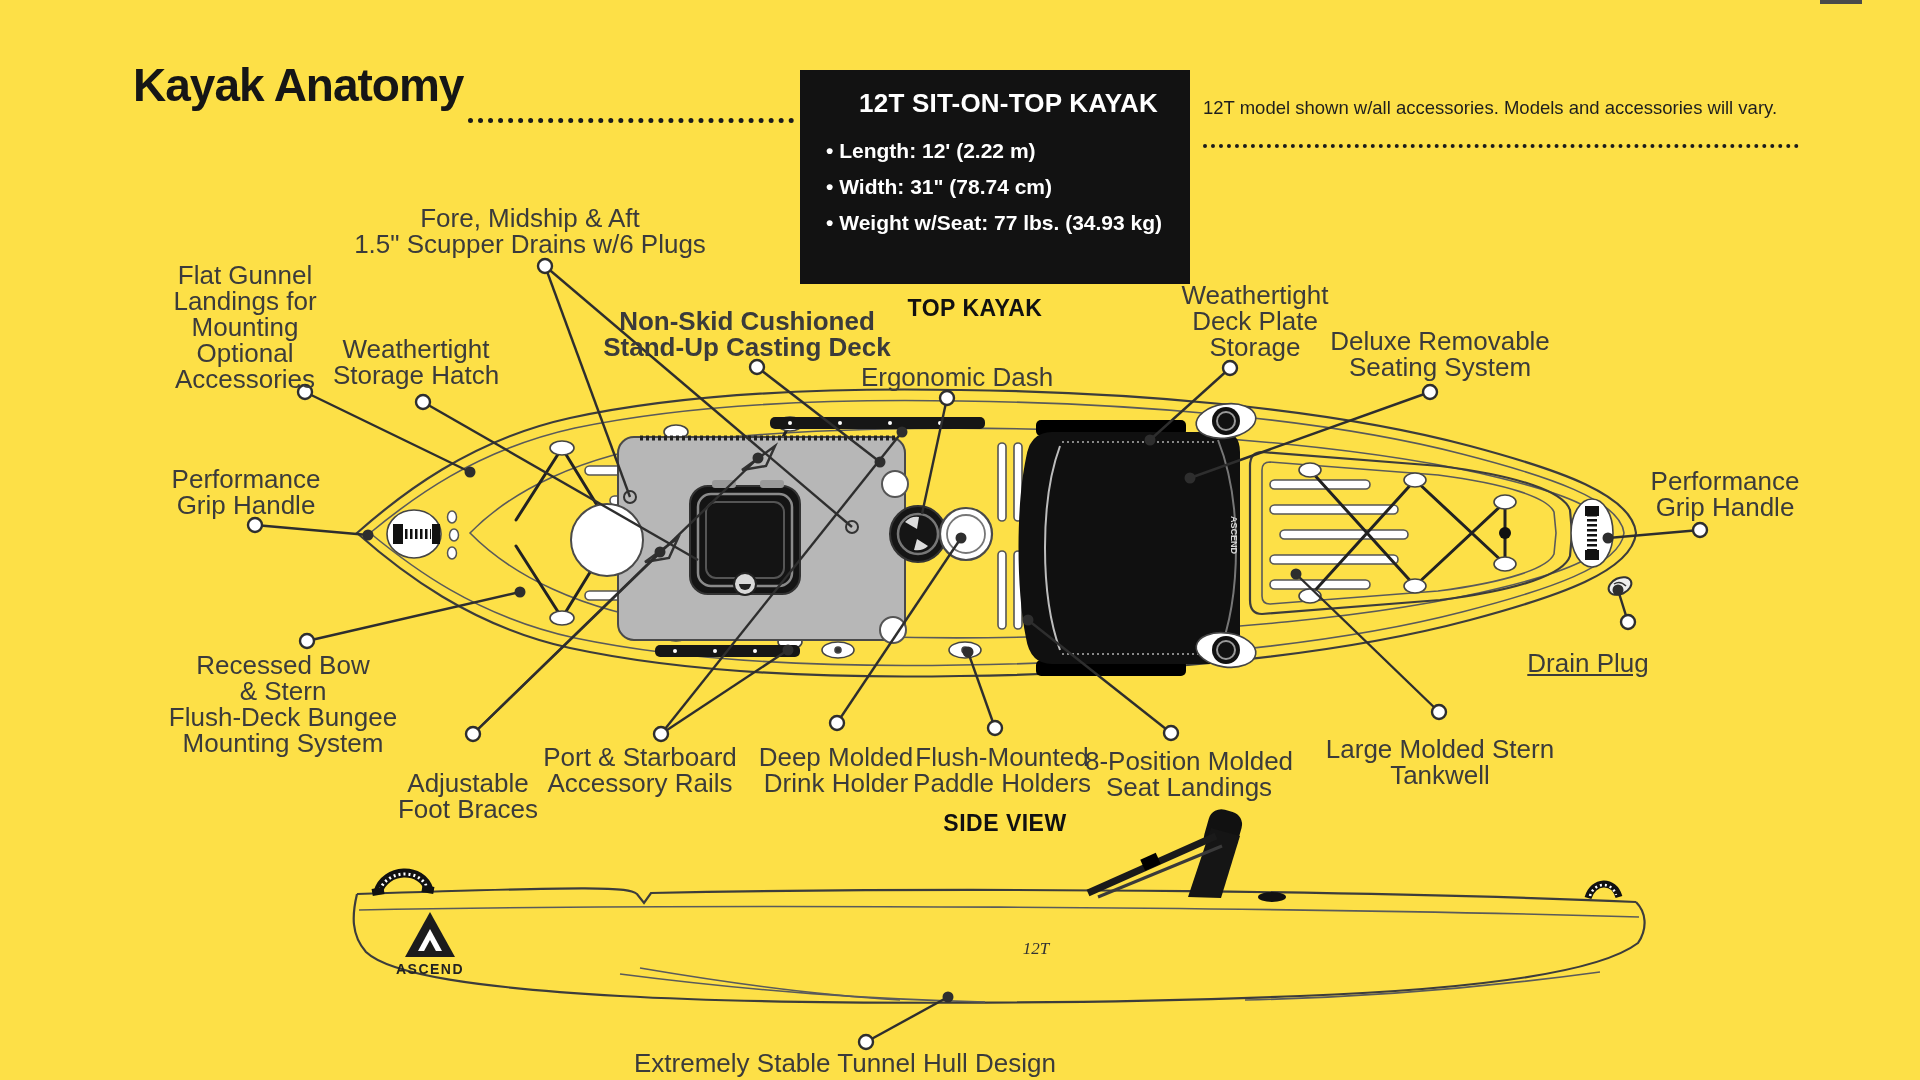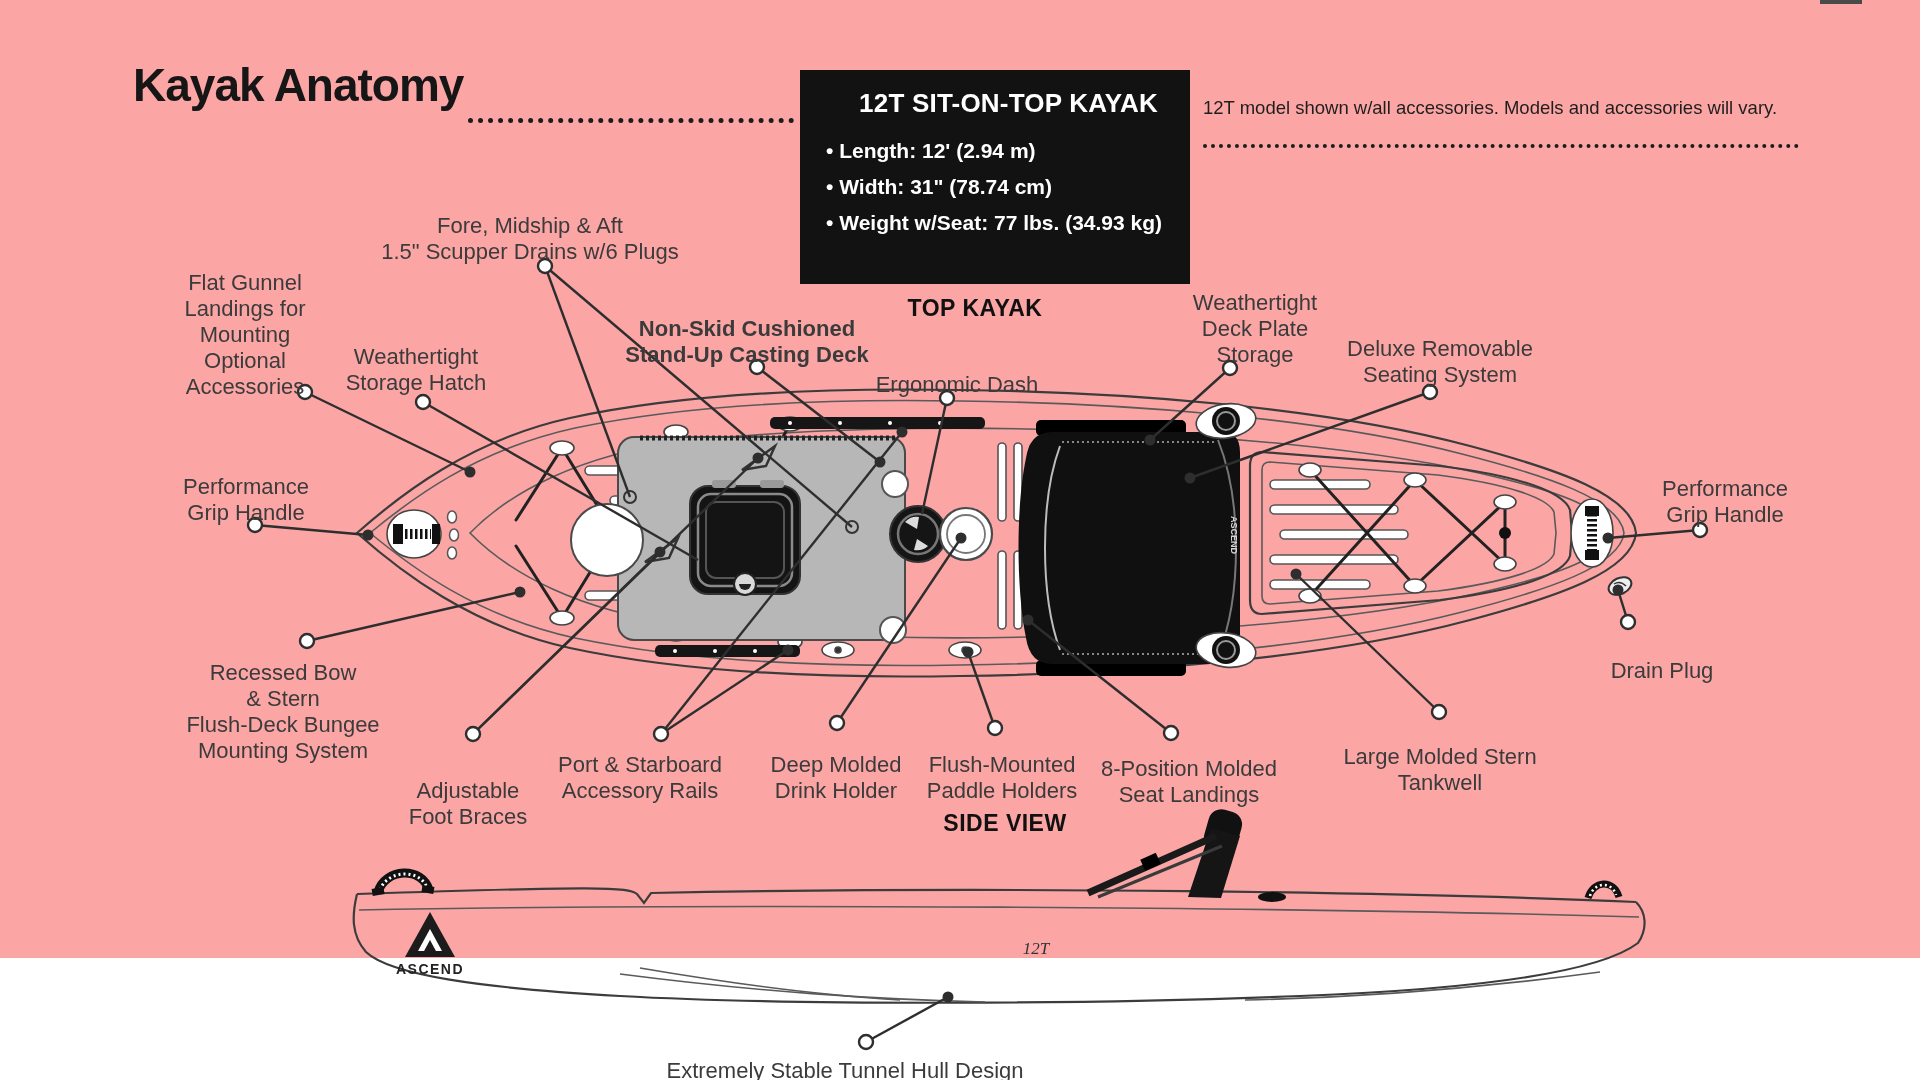--- a/index.html
+++ b/index.html
@@ -1,38 +1,38 @@
 <!DOCTYPE html>
 <html><head>
 <meta charset="utf-8">
 <style>
   html,body{margin:0;padding:0;background:#fff;width:1920px;height:1080px;overflow:hidden;
     font-family:"Liberation Sans",sans-serif;}
-  .canvas{position:relative;width:1920px;height:958px;background:#fca5a5;}
+  .canvas{position:relative;width:1920px;height:1080px;background:#fde047;}
 
   .page-title{position:absolute;left:133px;top:58px;font-size:46px;font-weight:800;
     color:#161616;letter-spacing:-1px;}
   .title-dots{position:absolute;left:468px;top:80px;width:326px;height:38px;
     border-bottom:5px dotted #1c1c1c;}
   .note-text{position:absolute;left:1203px;top:97px;font-size:18.5px;color:#1e1e1e;white-space:nowrap;}
   .note-dots{position:absolute;left:1203px;top:112px;width:596px;height:32px;
     border-bottom:4px dotted #1c1c1c;}
   .corner-bar{position:absolute;left:1820px;top:0;width:42px;height:4px;background:#4a4a4a;}
 
   .spec-box{position:absolute;left:800px;top:70px;width:390px;height:214px;background:#121212;
     color:#fff;box-sizing:border-box;padding:18px 0 0 0;}
   .spec-title{text-align:center;font-size:26px;font-weight:800;letter-spacing:0.2px;padding-left:27px;}
   .spec-items{margin-top:14px;padding-left:26px;}
   .spec-item{font-size:21px;font-weight:700;line-height:36px;white-space:nowrap;}
 
   .view-title{position:absolute;transform:translateX(-50%);font-size:23px;font-weight:800;
     color:#111;letter-spacing:0.5px;white-space:nowrap;}
 
   .lbl{position:absolute;transform:translateX(-50%);text-align:center;color:#3b3b3b;
-    font-size:22px;line-height:26px;white-space:pre-line;margin-top:8px;}
+    font-size:26px;line-height:26px;white-space:pre-line;}
 
   svg{position:absolute;left:0;top:0;}
   .hull{fill:none;stroke:#3c3c3c;stroke-width:2.2px;}
   .thin{fill:none;stroke:#5a5a5a;stroke-width:1.6px;}
   .leader{stroke:#2e2e2e;stroke-width:2.4px;fill:none;}
   .dot-h{fill:#ffffff;stroke:#2e2e2e;stroke-width:2.4px;}
   .dot-f{fill:#2e2e2e;stroke:none;}
   .slot{fill:#ffffff;stroke:#555;stroke-width:1.6px;}
   .bungee{stroke:#222;stroke-width:3px;fill:none;stroke-linecap:round;}
   .pad{fill:#fff;stroke:#444;stroke-width:1.6px;}
@@ -45,21 +45,21 @@
   <div class="corner-bar"></div>
 
   <div class="page-title">Kayak Anatomy</div>
   <div class="title-dots"></div>
   <div class="note-text">12T model shown w/all accessories. Models and accessories will vary.</div>
   <div class="note-dots"></div>
 
   <div class="spec-box">
     <div class="spec-title">12T SIT-ON-TOP KAYAK</div>
     <div class="spec-items">
-      <div class="spec-item">• Length: 12' (2.94 m)</div>
+      <div class="spec-item">• Length: 12' (2.22 m)</div>
       <div class="spec-item">• Width: 31" (78.74 cm)</div>
       <div class="spec-item">• Weight w/Seat: 77 lbs. (34.93 kg)</div>
     </div>
   </div>
 
   <div class="view-title" style="left:975px;top:295px;">TOP KAYAK</div>
   <div class="view-title" style="left:1005px;top:810px;">SIDE VIEW</div>
 
   <svg width="1920" height="1080" viewBox="0 0 1920 1080">
 
@@ -373,16 +373,16 @@
   <div class="lbl" style="left:640px;top:744px;">Port &amp; Starboard
 Accessory Rails</div>
   <div class="lbl" style="left:836px;top:744px;">Deep Molded
 Drink Holder</div>
   <div class="lbl" style="left:1002px;top:744px;">Flush-Mounted
 Paddle Holders</div>
   <div class="lbl" style="left:1189px;top:748px;">8-Position Molded
 Seat Landings</div>
   <div class="lbl" style="left:1440px;top:736px;">Large Molded Stern
 Tankwell</div>
-  <div class="lbl" style="left:1662px;top:650px;">Drain Plug</div>
+  <div class="lbl" style="left:1588px;top:650px;text-decoration:underline;">Drain Plug</div>
   <div class="lbl" style="left:845px;top:1050px;">Extremely Stable Tunnel Hull Design</div>
 
 </div>
 
 </body></html>

